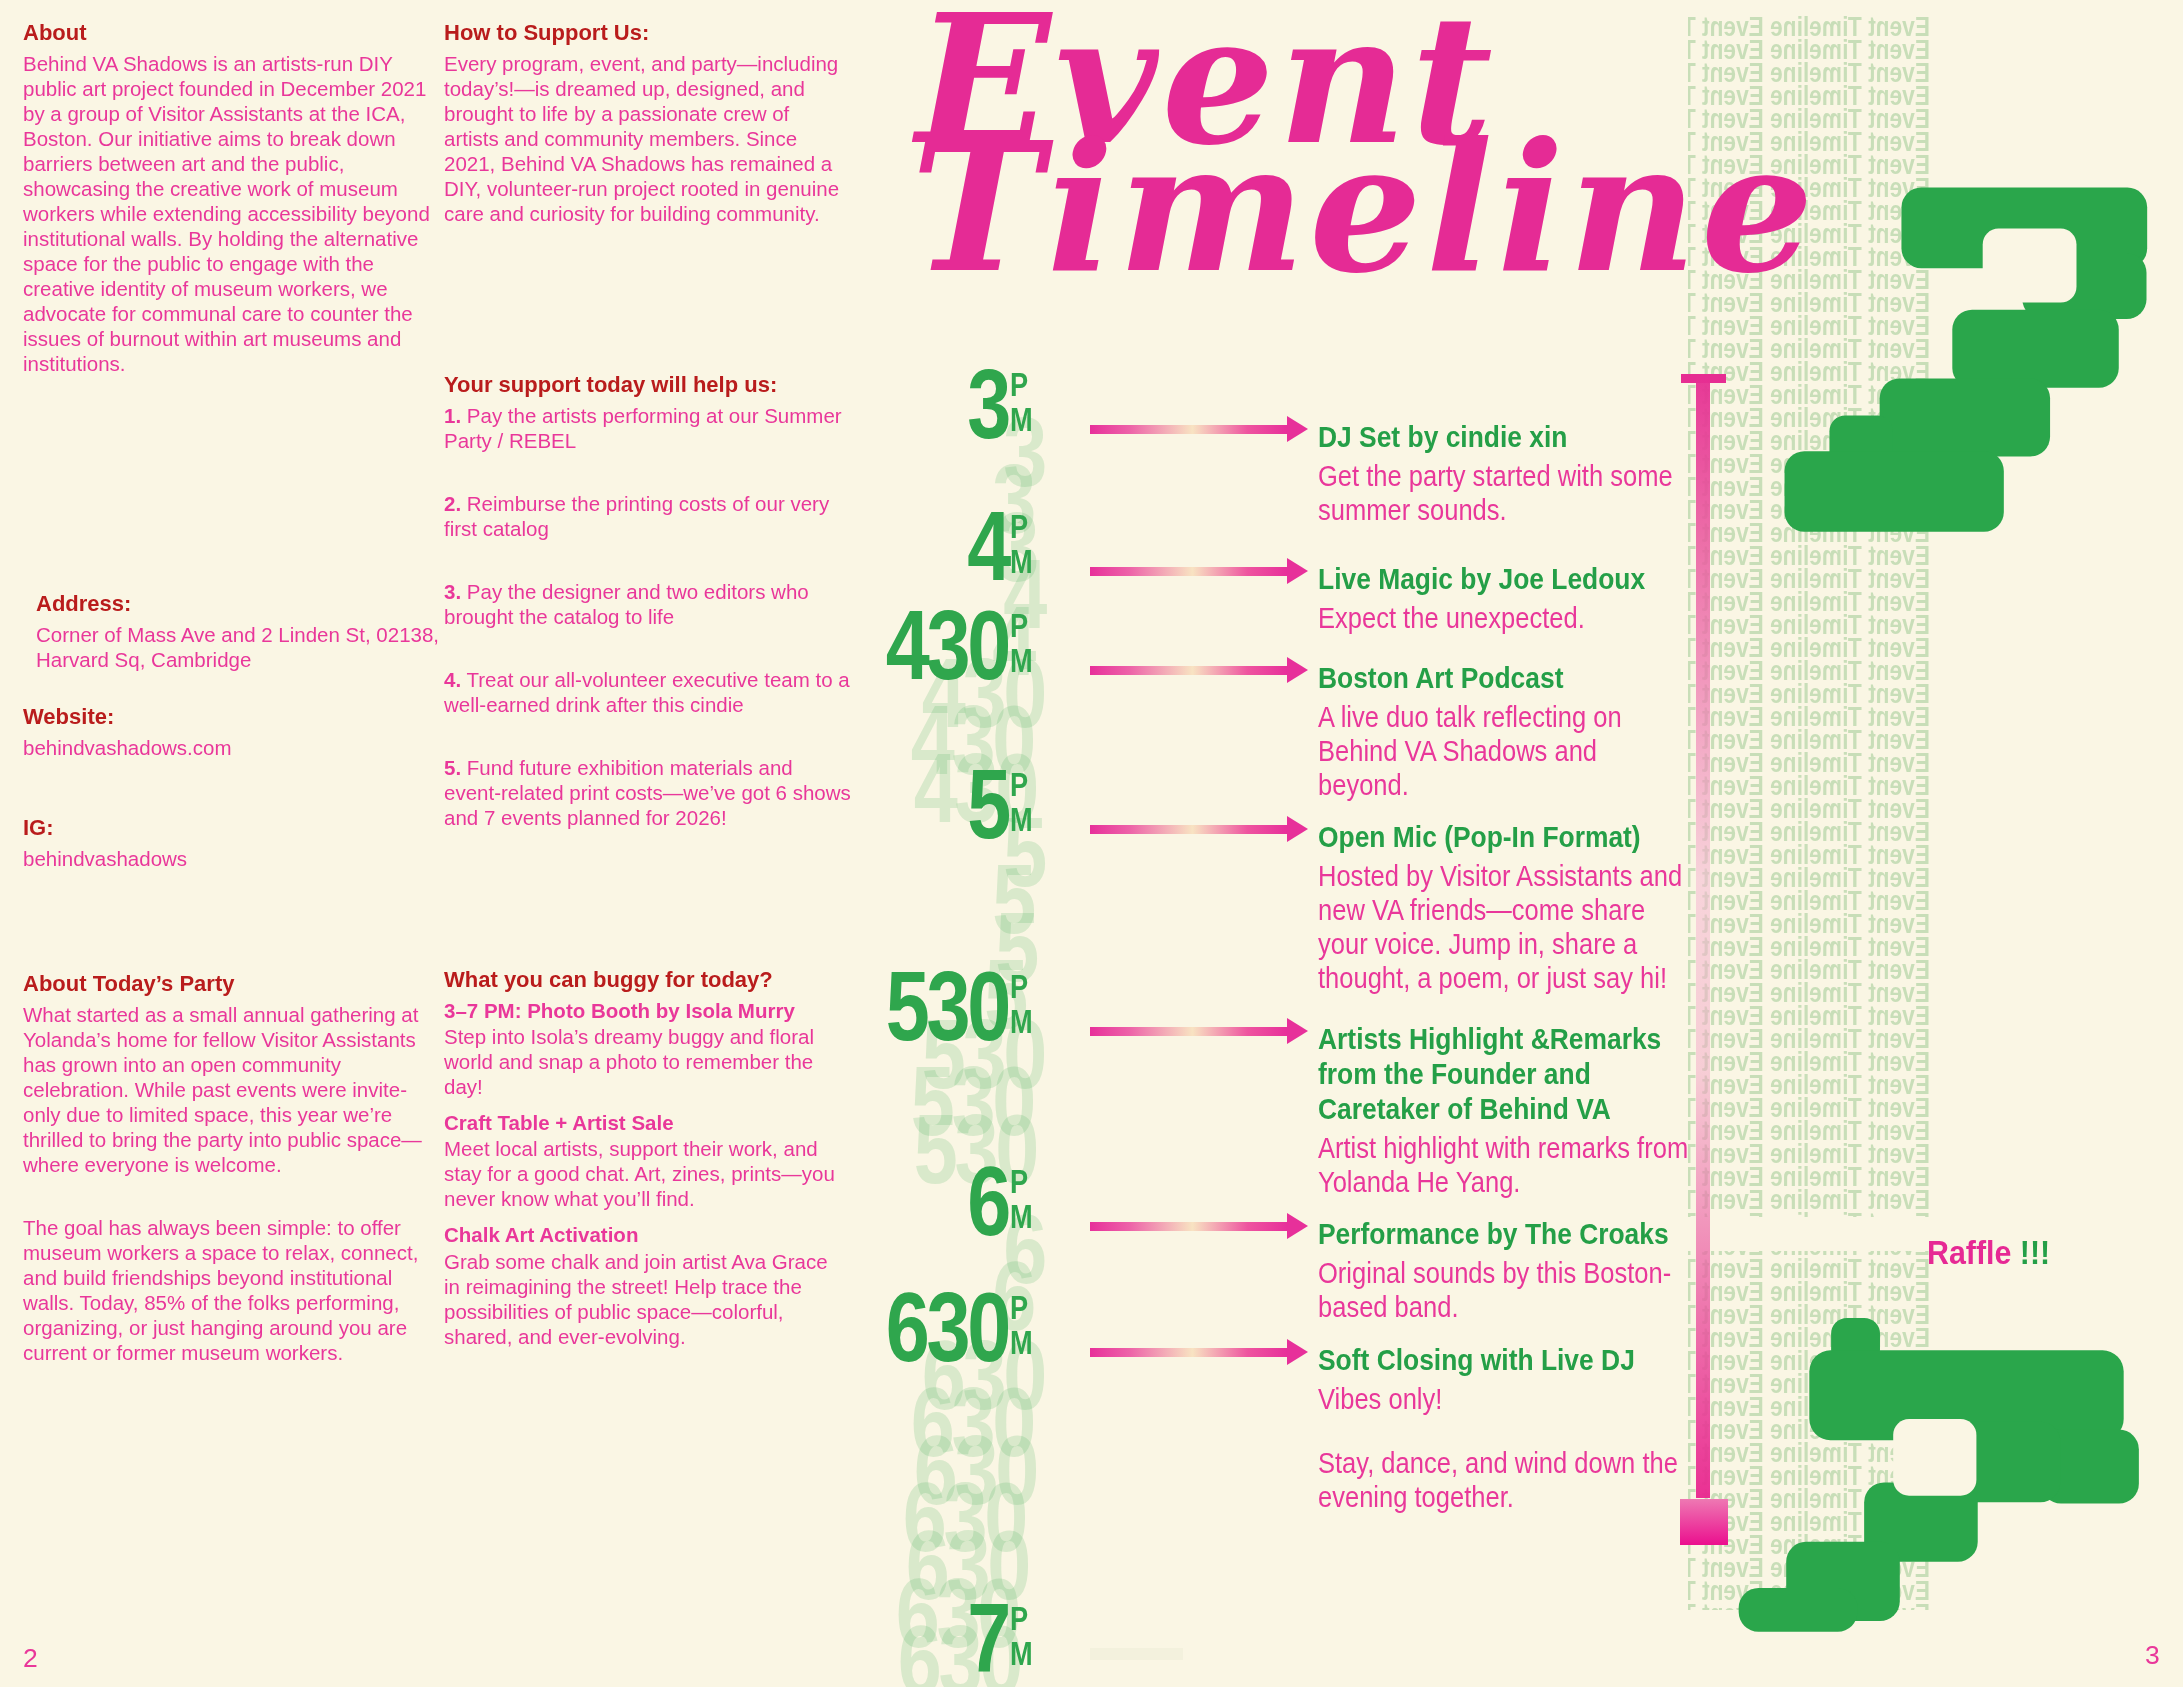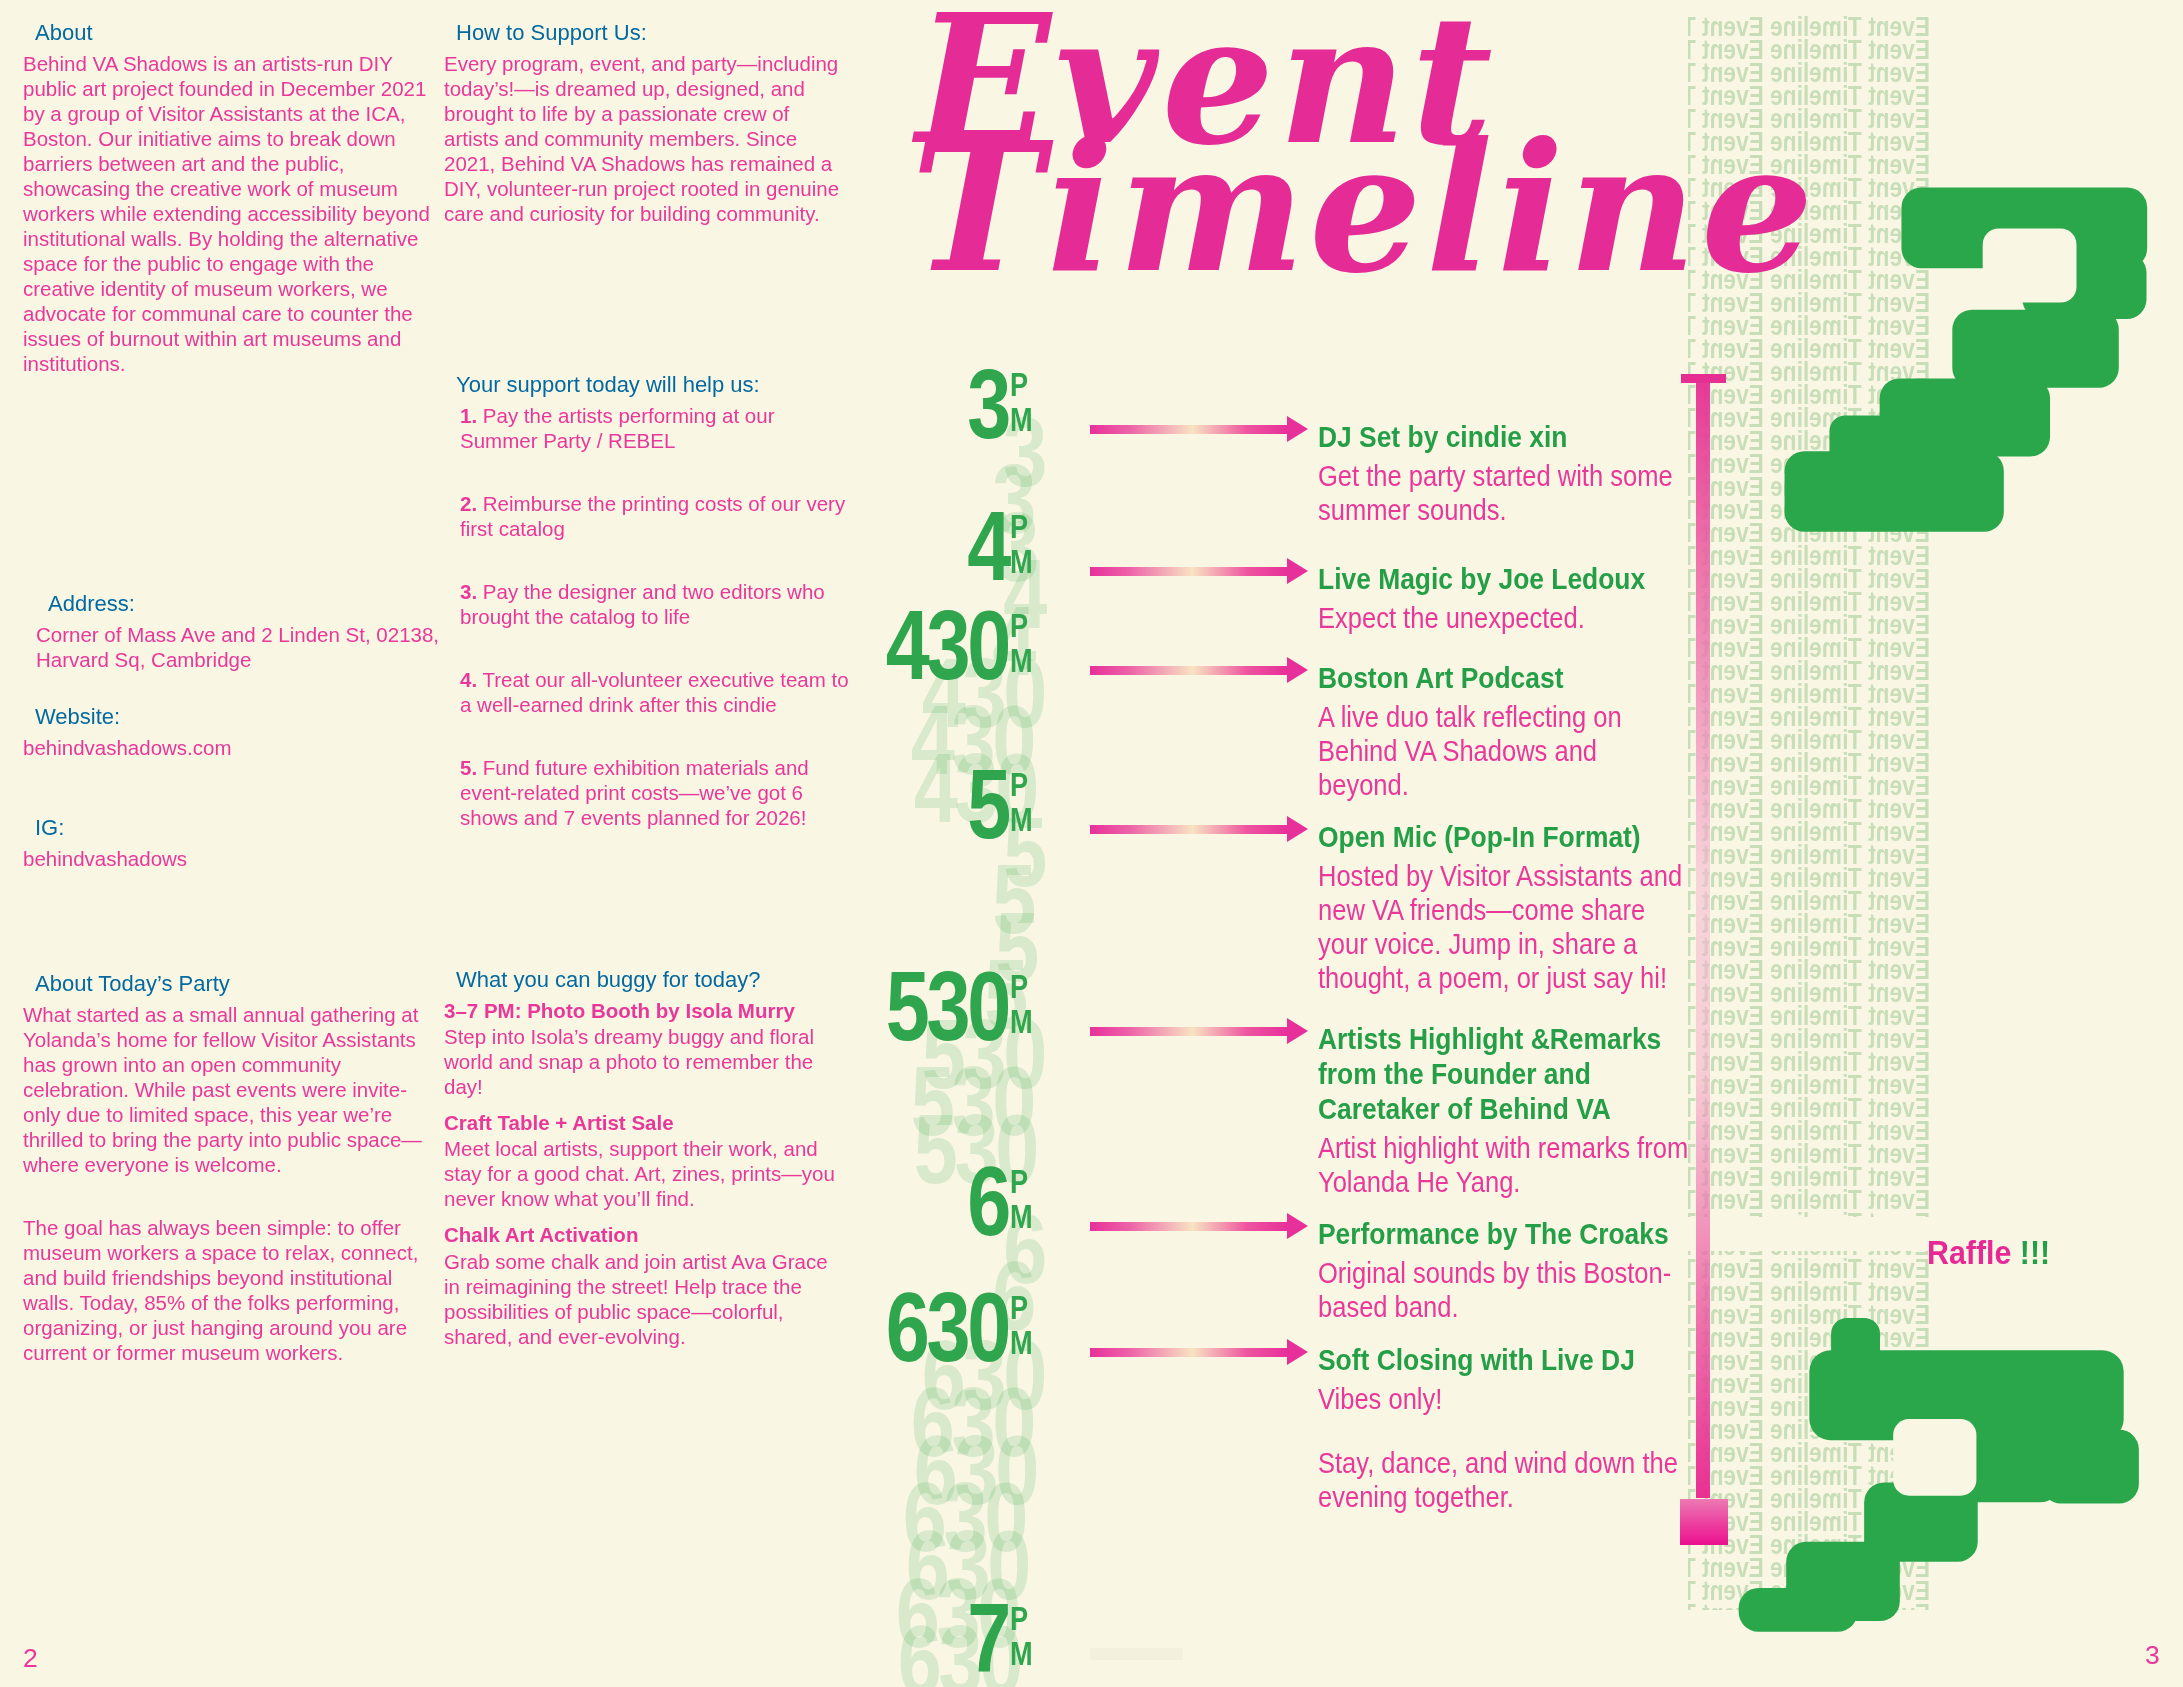--- a/index.html
+++ b/index.html
@@ -3,25 +3,25 @@
 <meta charset="utf-8">
 <style>
   html,body{margin:0;padding:0;background:#e8e4d4;}
   .page{
     position:relative;width:2183px;height:1687px;overflow:hidden;
     background:#FAF6E4;
     font-family:"Liberation Sans",sans-serif;
   }
   .abs{position:absolute;}
   
-  .gh{color:#0369a1;font-weight:normal;font-size:22px;line-height:26.5px;margin:0 0 4px 12px;}
+  .gh{color:#b91c1c;font-weight:bold;font-size:22px;line-height:26.5px;margin:0 0 4px 0;}
   .body-p{color:#E9379A;font-size:20.5px;line-height:25px;margin:0;}
   .pink-h{color:#E9379A;font-weight:bold;font-size:20.5px;line-height:25px;margin:0;}
   .num{font-weight:bold;}
-  .sup-item{margin:0 0 38px 16px;}
+  .sup-item{margin:0 0 38px 0;}
   .exp-text{margin:1.3px 0 11.2px 0;}
   .para-gap{margin-top:38px;}
   
   .display{
     font-family:"DejaVu Serif",serif;font-style:italic;font-weight:bold;
     color:#E52B95;font-size:177px;line-height:177px;letter-spacing:4px;
     white-space:nowrap;z-index:3;
   }
   
   #wm{

